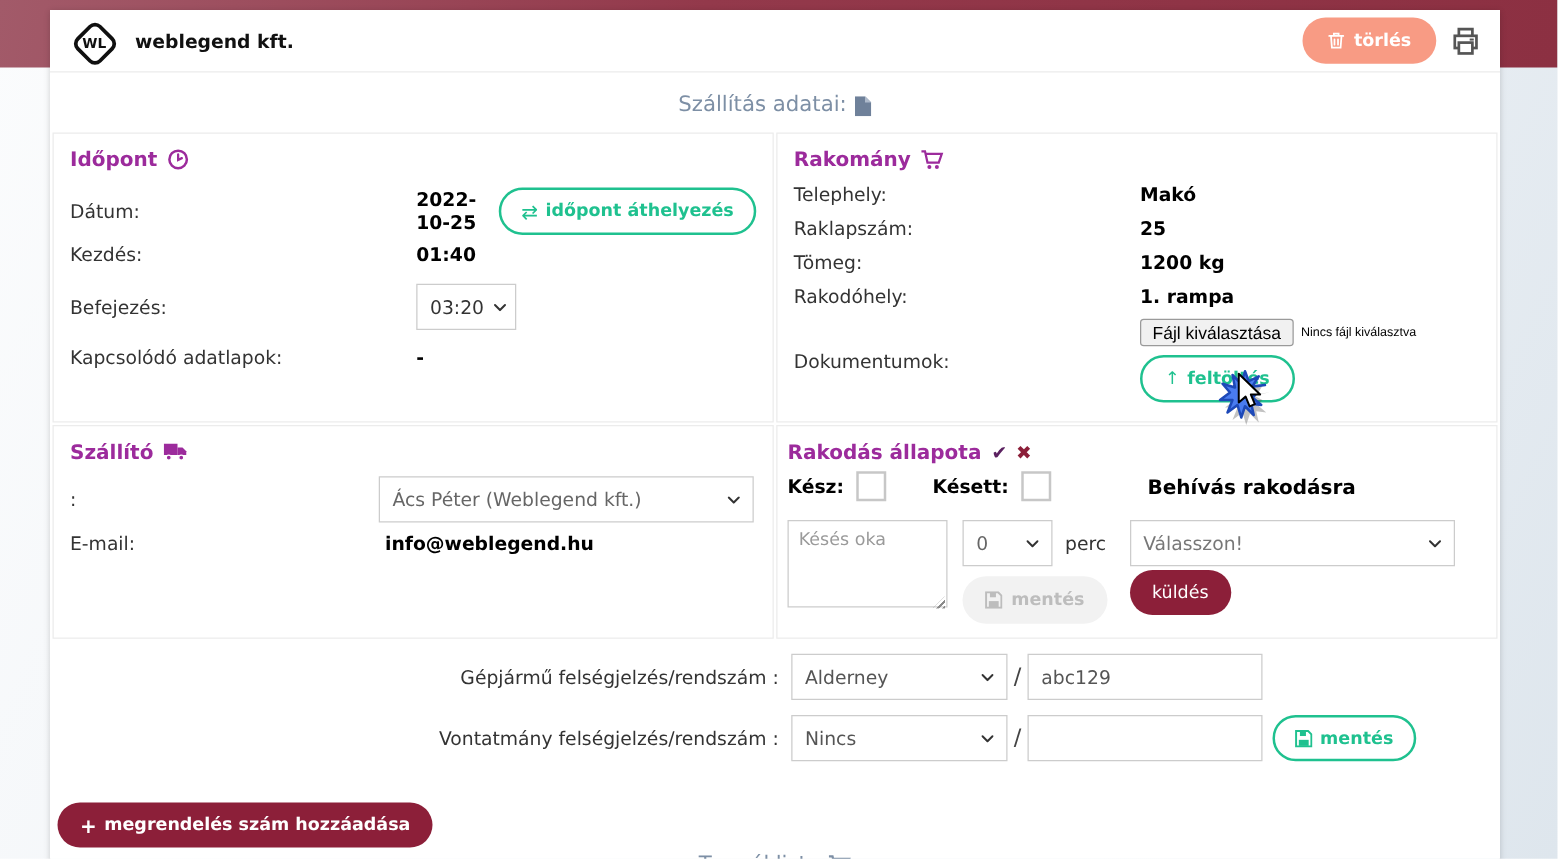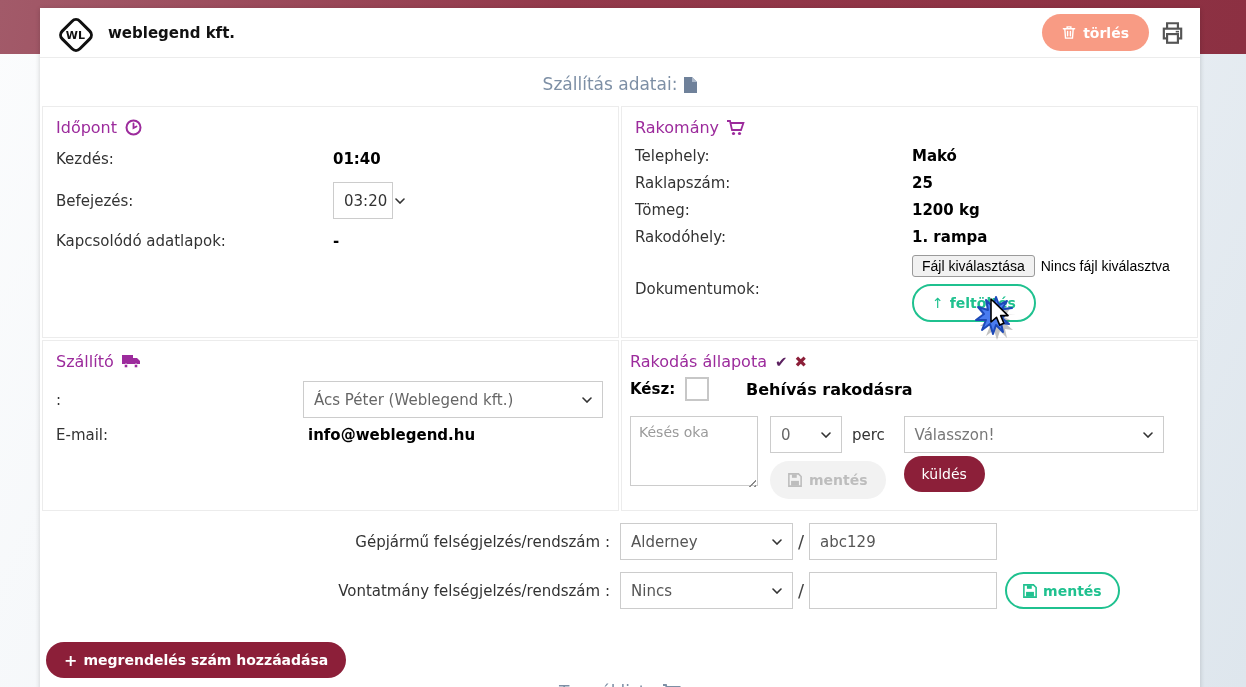--- a/index.html
+++ b/index.html
@@ -30,21 +30,21 @@
 
   
   .page-title { margin-top:16px; text-align:center; color:#7d8fa5; font-size:17px;
     display:flex; align-items:center; justify-content:center; gap:7px; }
   .page-title svg { margin-top:2px; }
 
   
   .panels { display:grid; grid-template-columns:1fr 1fr; gap:2px; margin:12px 2px 0 2px; }
   .panel { background:#fff; border:1px solid #ececec; padding:11px 13px; }
   .panel.r1 { min-height:225px; } .panel.r2 { min-height:170px; }
-  .panel-title { color:#9c2b9c; font-weight:400; font-size:16px; display:flex;
+  .panel-title { color:#9c2b9c; font-weight:700; font-size:16px; display:flex;
     align-items:center; gap:8px; margin-bottom:13px; }
   .row { display:flex; align-items:center; margin-bottom:11px; }
   .lbl { width:277px; flex:none; color:#333; }
   .val { font-weight:700; color:#000; }
 
   
   .btn-teal { border:2px solid #1fc18f; color:#1fc18f; background:#fff; font-weight:700;
     font-size:14px; border-radius:19px; height:38px; padding:0 16px; display:inline-flex;
     align-items:center; gap:6px; cursor:pointer; font-family:inherit; white-space:nowrap; }
   
@@ -58,39 +58,39 @@
   
   .sel { border:1px solid #ccc; background:#fff; height:37px; display:inline-flex;
     align-items:center; justify-content:space-between; padding:0 10px; color:#666;
     cursor:pointer; gap:8px; }
   .sel .chev { flex:none; display:inline-flex; color:#333; }
 
   
   .file-row { display:flex; align-items:center; gap:6px; font-family:"Liberation Sans",sans-serif; }
   .file-btn { background:#f1f1f1; border:1px solid #9a9a9a; border-radius:3px; font-size:14px;
     padding:2px 9px; color:#000; cursor:pointer; white-space:nowrap; }
-  .file-status { font-size:14px; color:#000; white-space:nowrap; }
+  .file-status { font-size:10px; color:#000; white-space:nowrap; }
 
   
   .cb-row { display:flex; align-items:center; margin:6px 0 15px 0; }
   .cb-group { display:flex; align-items:center; gap:10px; }
   .cb-box { width:24px; height:24px; border:2px solid #c7c7c7; background:#fff; cursor:pointer; }
   .blabel { font-weight:700; color:#000; }
   .controls { display:flex; align-items:flex-start; }
   .ta-wrap { position:relative; }
   textarea.keses { width:128px; height:70px; border:1px solid #ccc; resize:none; padding:7px 8px;
     font-family:inherit; font-size:14px; color:#333; }
   textarea.keses::placeholder { color:#9a9a9a; }
   .ta-handle { position:absolute; right:2px; bottom:3px; width:10px; height:10px;
     background:repeating-linear-gradient(135deg,transparent 0 2px,#8a8a8a 2px 3.5px);
     clip-path:polygon(100% 0,100% 100%,0 100%); }
   .title-icons { display:flex; gap:7px; align-items:center; }
 
   
-  .veh-row { display:flex; align-items:center; margin:12px 0 0 0; }
+  .veh-row { display:flex; align-items:center; margin:12px 0 0 0;padding-left:13px; }
   .veh-lbl { width:570px; text-align:right; margin-right:10px; color:#333; }
   .slash { margin:0 5px; color:#444; font-size:18px; }
   .veh-input { width:188px; height:37px; border:1px solid #ccc; padding:0 10px; font-family:inherit;
     font-size:15px; color:#555; }
 
   .add-order { margin:33px 0 0 6px; }
   .termek-title { margin-top:4px; text-align:center; color:#7d8fa5; font-size:17px;
     display:flex; align-items:center; justify-content:center; gap:7px; }
 
   
@@ -147,27 +147,35 @@
     <div class="panel r1">
       <div class="panel-title">
         <span>Időpont</span>
         <span style="display:inline-flex;">
           <svg width="17" height="17" viewBox="0 0 17 17">
               <circle cx="8.5" cy="8.5" r="7" fill="none" stroke="#9c2b9c" stroke-width="2"></circle>
               <path d="M8.5 4.5V9l3-1.5" stroke="#9c2b9c" stroke-width="1.8" fill="none" stroke-linecap="round"></path>
             </svg>
         </span>
       </div>
+      <div class="row" style="margin-bottom:7px;">
+        <span class="lbl">Dátum:</span>
+        <span class="val">2022-10-25</span>
+        <button class="btn-teal" style="margin-left:6px;">
+          <span style="font-size:16px;font-weight:400;">⇄</span>
+          <span>időpont áthelyezés</span>
+        </button>
+      </div>
       <div class="row" style="margin-bottom:14px;">
         <span class="lbl">Kezdés:</span>
         <span class="val">01:40</span>
       </div>
       <div class="row" style="margin-bottom:13px;">
         <span class="lbl">Befejezés:</span>
-        <div class="sel" style="width:60px;color:#333;">
+        <div class="sel" style="width:80px;color:#333;">
           <span>03:20</span>
           <span class="chev">
               <svg width="10" height="6" viewBox="0 0 10 6">
                 <path d="M1 1l4 4 4-4" stroke="#333" stroke-width="1.6" fill="none" stroke-linecap="round"></path>
               </svg>
             </span>
         </div>
       </div>
       <div class="row">
         <span class="lbl">Kapcsolódó adatlapok:</span>
@@ -250,20 +258,24 @@
       <div class="panel-title" style="margin-bottom:6px;">
         <span>Rakodás állapota</span>
         <span class="title-icons">
           <span style="color:#5b2160;font-size:15px;">✔</span>
           <span style="color:#8c1f39;font-size:15px;">✖</span>
         </span>
       </div>
       <div class="cb-row">
         <div class="cb-group" style="width:116px;">
           <span class="blabel">Kész:</span>
+          <span class="cb-box"></span>
+        </div>
+        <div class="cb-group" style="width:172px;">
+          <span class="blabel">Késett:</span>
           <span class="cb-box"></span>
         </div>
         <span class="blabel" style="font-size:16px;">Behívás rakodásra</span>
       </div>
       <div class="controls">
         <div class="ta-wrap">
           <textarea class="keses" placeholder="Késés oka" style=""></textarea>
           <span class="ta-handle"></span>
         </div>
         <div style="margin-left:12px;width:132px;">

